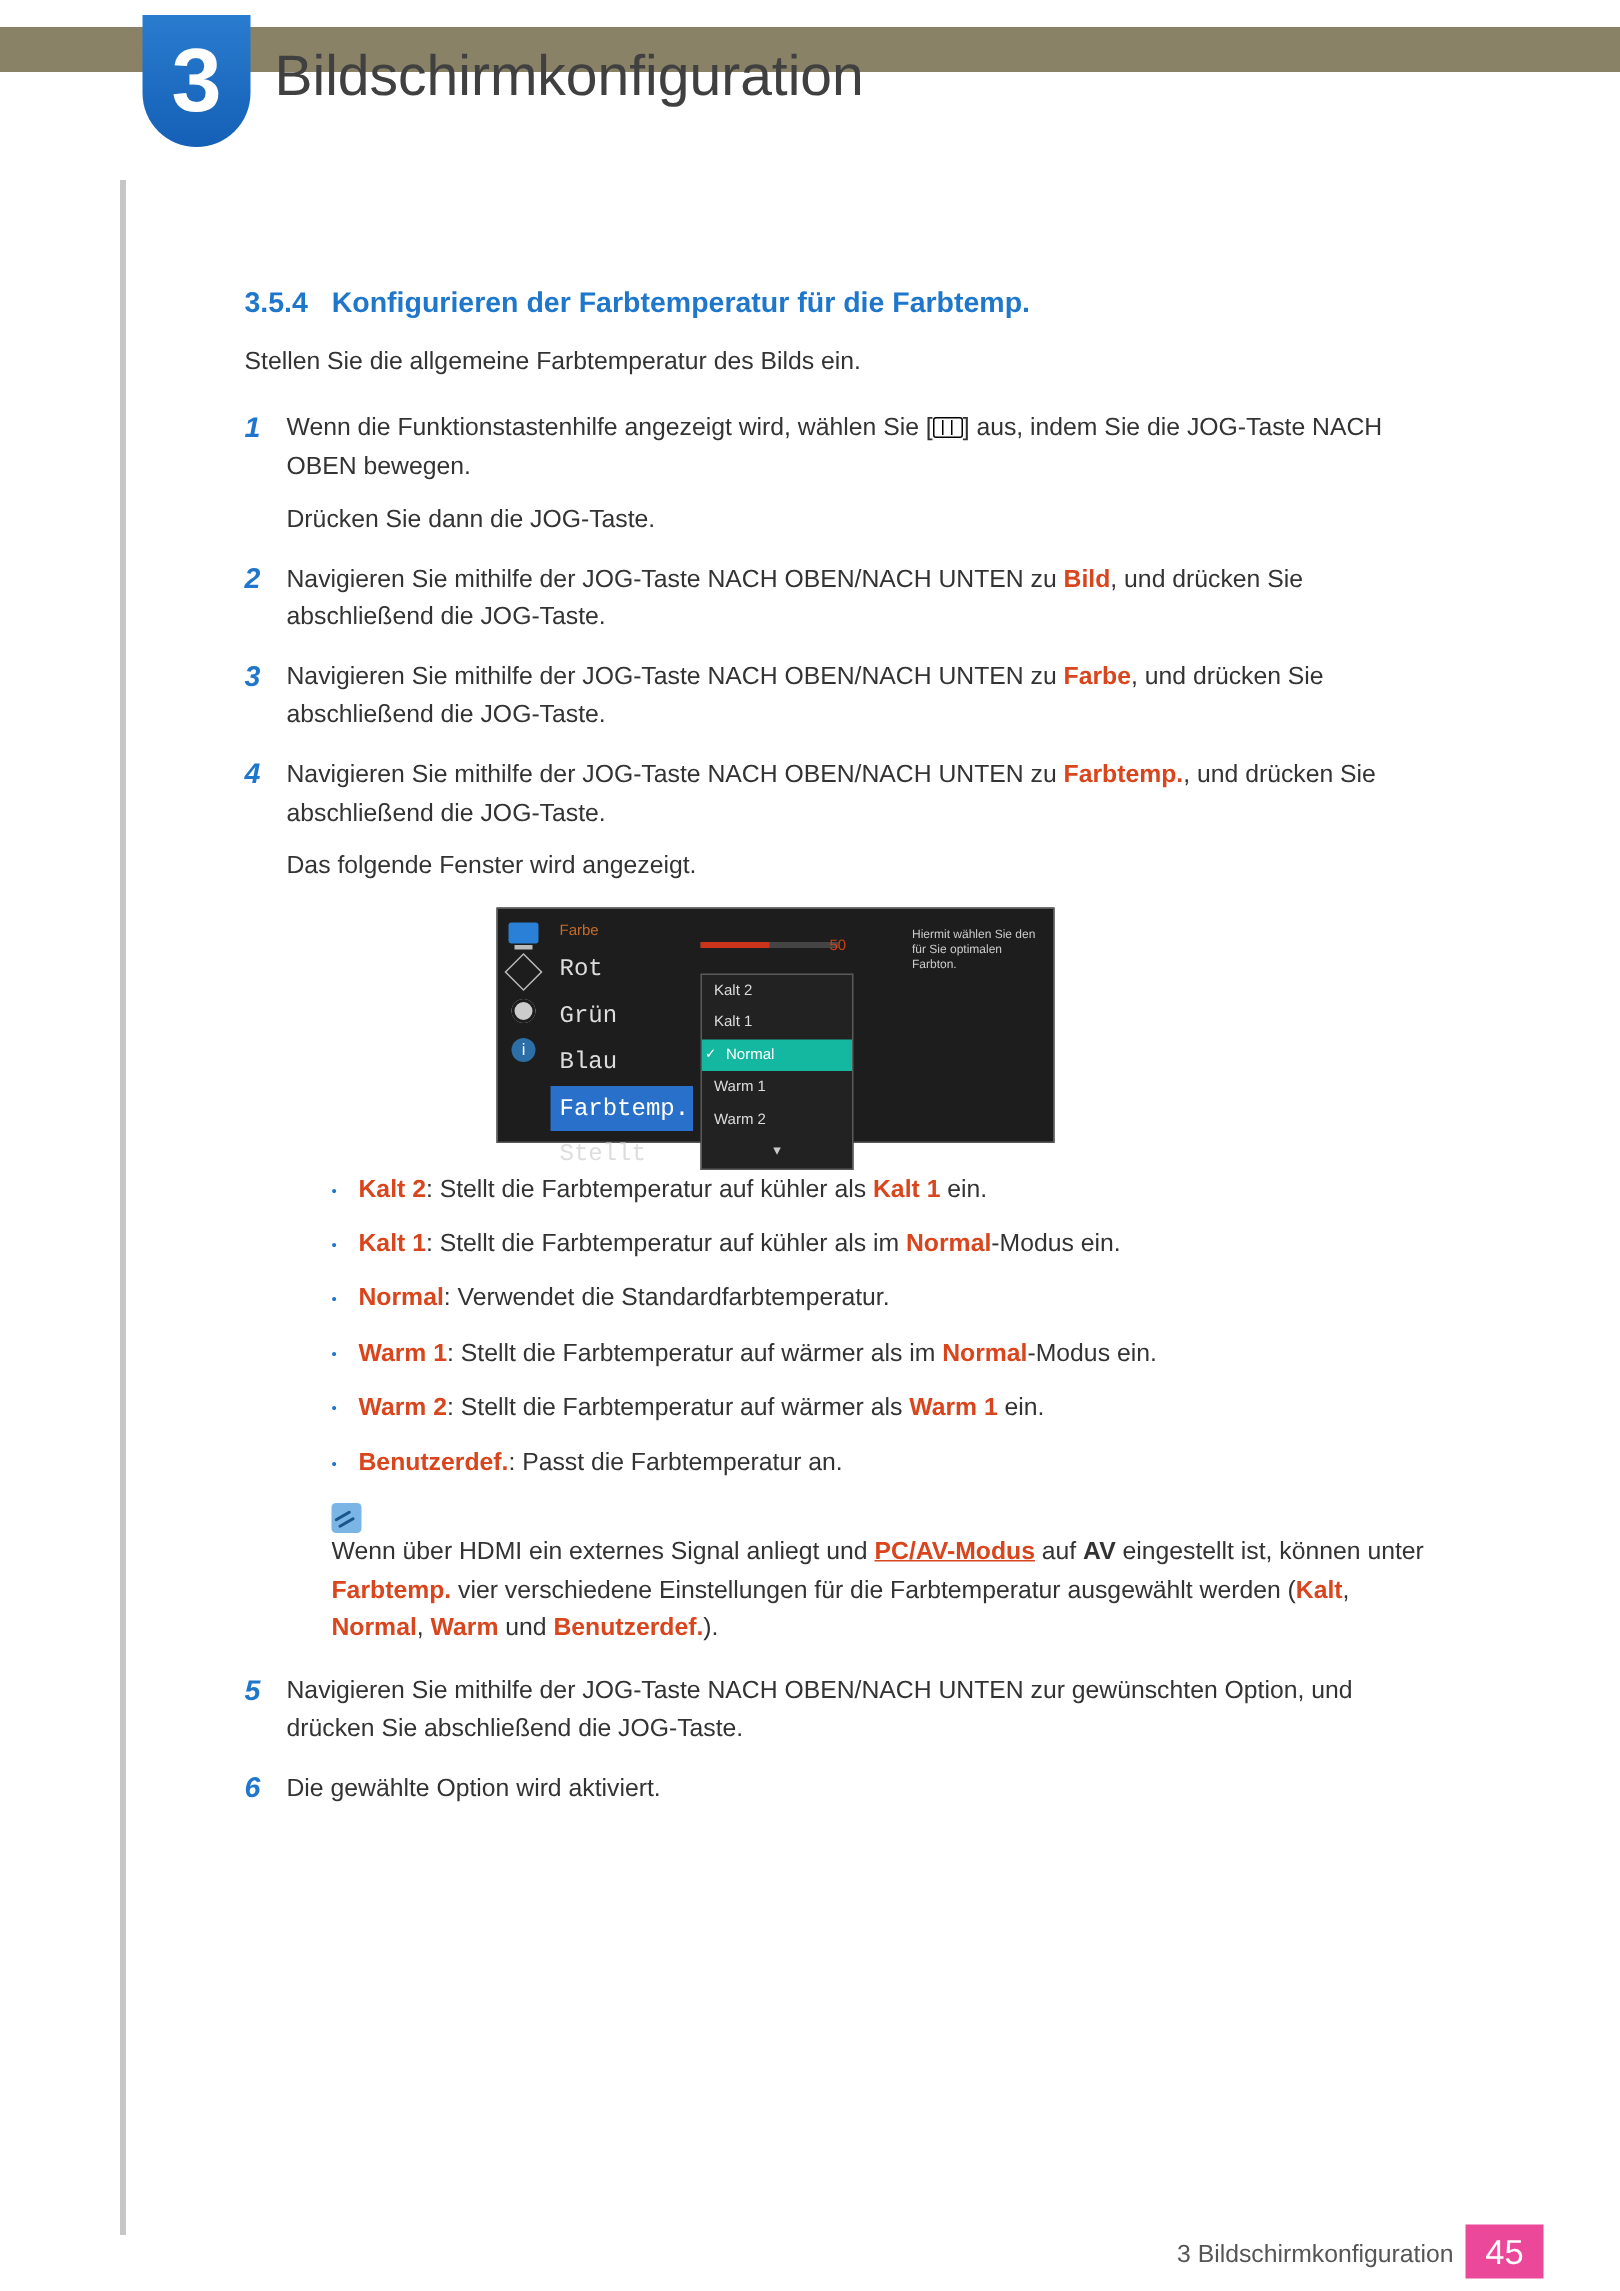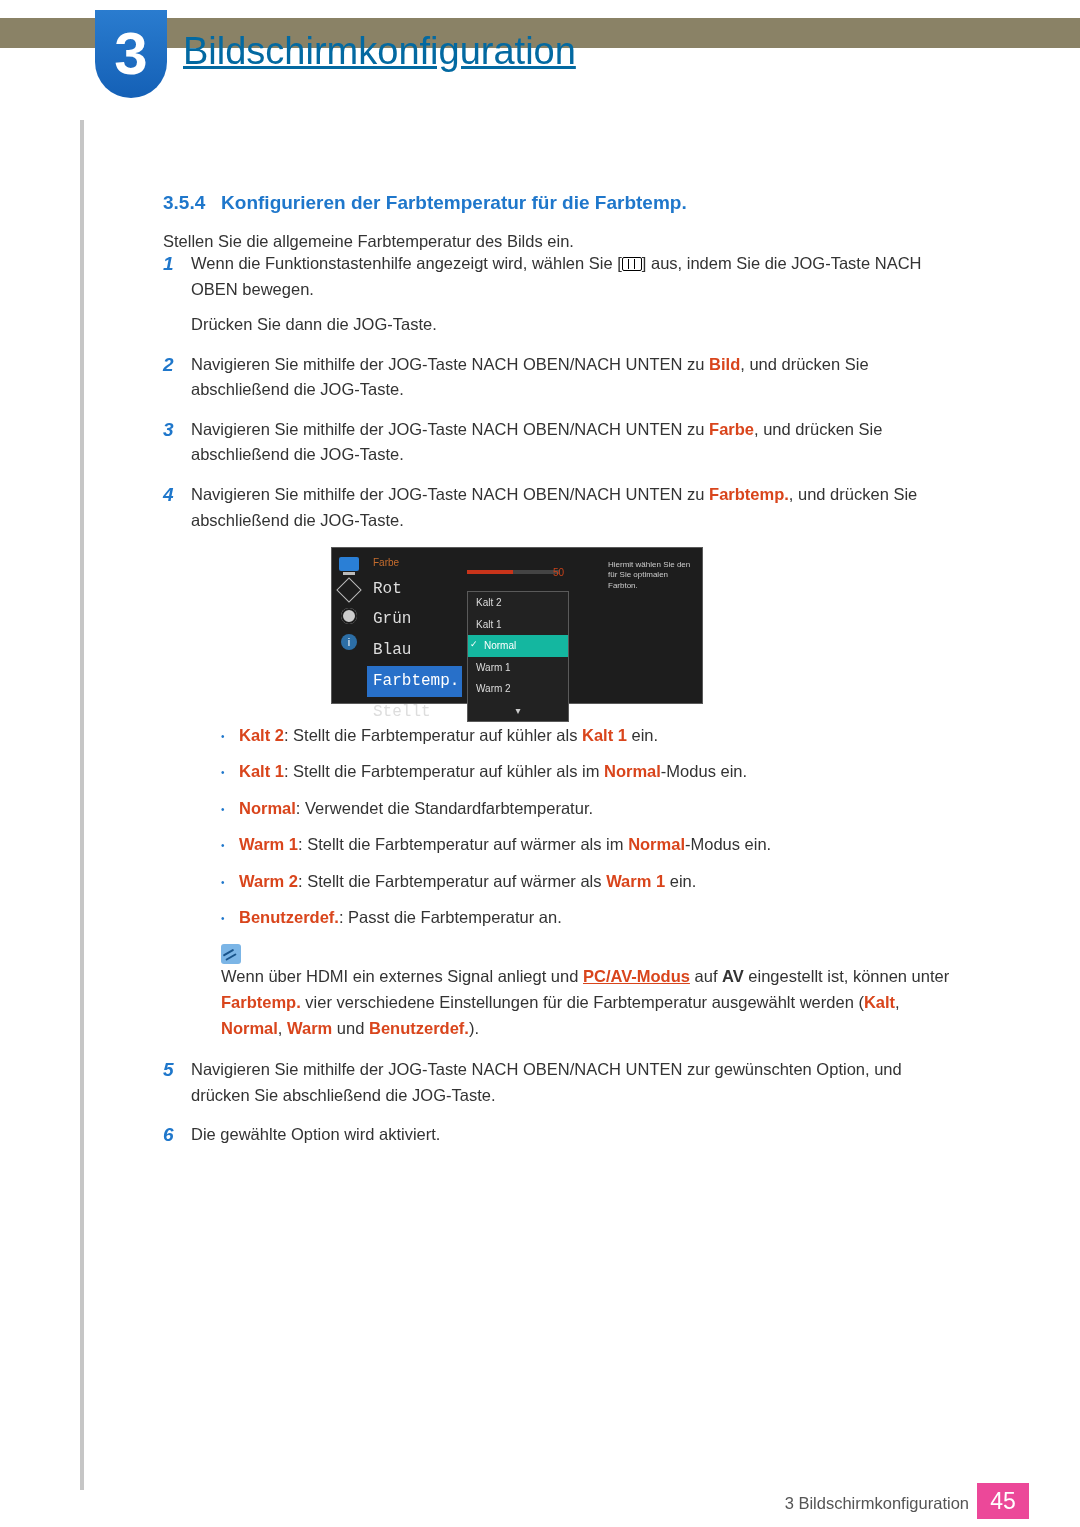--- a/index.html
+++ b/index.html
@@ -32,23 +32,22 @@
     text-align: center;
     font-size: 60px;
     font-weight: bold;
     line-height: 88px;
   }
   .chapter-title {
     position: absolute;
     left: 183px;
     top: 30px;
     font-size: 38px;
-    color: #0369a1;
+    color: #404040;
     font-weight: 500;
-    text-decoration: underline;
   }
   .left-rail {
     position: absolute;
     left: 80px;
     top: 120px;
     width: 4px;
     height: 1370px;
     background: #c6c6c6;
   }
   .content {
@@ -58,20 +57,21 @@
     width: 800px;
   }
   .section-heading {
     color: #1f77cb;
     font-weight: bold;
     font-size: 19px;
     margin-bottom: 18px;
   }
   .intro {
     font-size: 16.5px;
+    margin-bottom: 22px;
   }
   .steps {
     list-style: none;
     padding: 0;
     margin: 0;
     counter-reset: step;
   }
   .steps > li {
     position: relative;
     padding-left: 28px;
@@ -364,20 +364,21 @@
       <span class="step-num">2</span>
       <span>Navigieren Sie mithilfe der JOG-Taste NACH OBEN/NACH UNTEN zu </span><span class="kw">Bild</span><span>, und drücken Sie abschließend die JOG-Taste.</span>
     </li>
     <li>
       <span class="step-num">3</span>
       <span>Navigieren Sie mithilfe der JOG-Taste NACH OBEN/NACH UNTEN zu </span><span class="kw">Farbe</span><span>, und drücken Sie abschließend die JOG-Taste.</span>
     </li>
     <li>
       <span class="step-num">4</span>
       <span>Navigieren Sie mithilfe der JOG-Taste NACH OBEN/NACH UNTEN zu </span><span class="kw">Farbtemp.</span><span>, und drücken Sie abschließend die JOG-Taste.</span>
+      <div class="step-sub">Das folgende Fenster wird angezeigt.</div>
 
       
       <div class="osd">
         <div class="osd-side">
           <div>
               <span class="ico-monitor"></span>
             </div>
           <div>
               <span class="ico-move"></span>
             </div>

